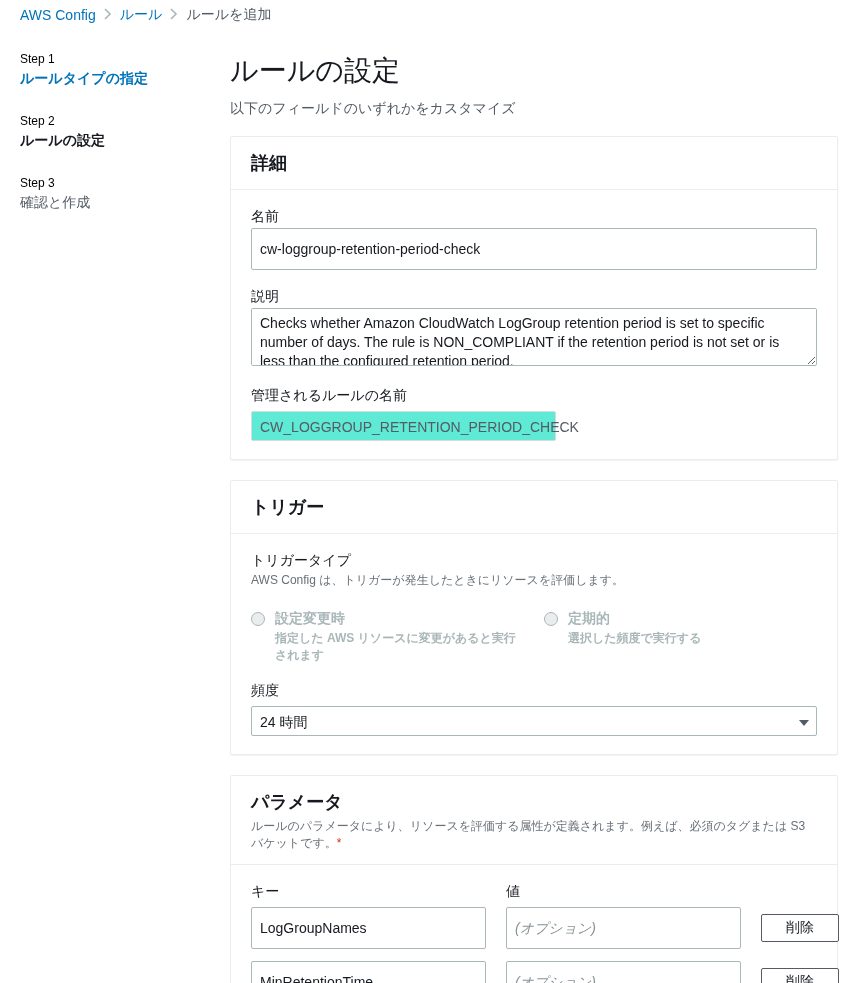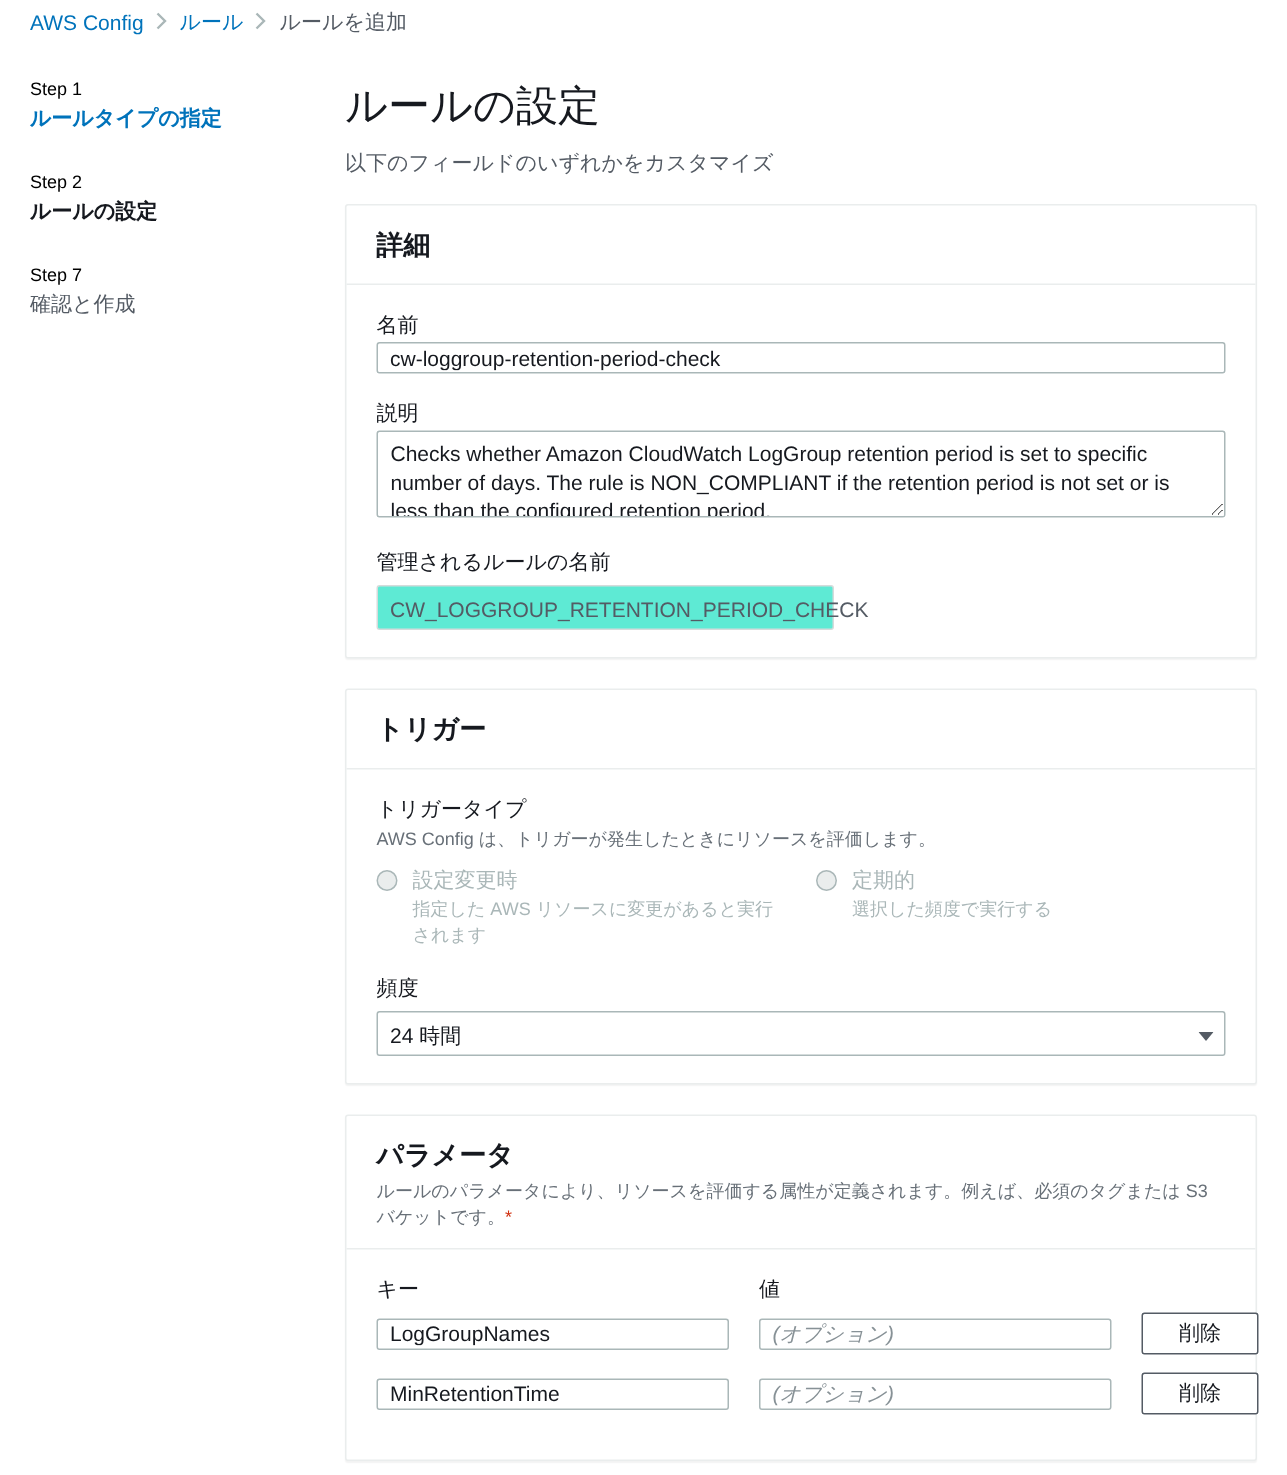--- a/index.html
+++ b/index.html
@@ -23,25 +23,25 @@
 .panel { border: 1px solid #eaeded; border-radius: 2px; margin-bottom: 20px; background: #fff; box-shadow: 0 1px 1px rgba(0,0,0,0.05);}
 .panel-header { padding: 14px 20px; border-bottom: 1px solid #eaeded; font-size: 18px; font-weight: 700; }
 .panel-subhelp { font-size: 12px; color: #687078; font-weight: 400; margin-top: 4px; }
 .panel-body { padding: 18px 20px; }
 .panel.params .panel-header { padding: 14px 20px 12px 20px; }
 .field { margin-bottom: 18px; }
 .field:last-child { margin-bottom: 0; }
 .field-label { font-size: 14px; margin-bottom: 2px; }
 .field-help { font-size: 12px; color: #687078; margin-bottom: 6px; }
 input[type=text], textarea, .readonly-box, .select { font-family: inherit; font-size: 14px; border: 1px solid #aab7b8; border-radius: 2px; padding: 5px 8px; width: 100%; background: #fff; color: #16191f;}
-input[type=text] { height: 21px; }
+input[type=text] { height: 42px; }
 .name-input { width: 305px; }
 textarea { height: 58px; resize: both; line-height: 1.35; }
 .readonly-box { background: #5eead4; color: #545b64; height: 30px; line-height: 20px; width: 305px; border-color:#d5dbdb;}
-.trigger-row { display: flex; gap: 20px; margin-top: 10px; }
+.trigger-row { display: flex; gap: 20px; margin-top: 21px; font-weight: bold; }
 .trigger-col { flex: 1; display: flex; gap: 10px; }
 .radio-circle { width: 14px; height: 14px; border: 1px solid #aab7b8; border-radius: 50%; flex-shrink: 0; margin-top: 2px; background: #eaeded;}
 .radio-circle.selected { background: #eaeded; }
 .trigger-opt-title { font-size: 14px; color: #aab7b8; margin-bottom: 2px; }
 .trigger-opt-title.dim { color: #aab7b8; }
 .trigger-opt-help { font-size: 12px; color: #aab7b8; }
 .select-wrap { position: relative; }
 .select { height: 30px; line-height: 20px; padding-right: 26px; position: relative; }
 .select-caret { position: absolute; right: 8px; top: 50%; transform: translateY(-50%); pointer-events: none; color: #545b64; }
 .param-row { display: flex; gap: 20px; align-items: center; margin-bottom: 12px; }
@@ -82,21 +82,21 @@
     <div class="sidebar">
       <div class="step">
         <div class="step-label">Step 1</div>
         <div class="step-title link">ルールタイプの指定</div>
       </div>
       <div class="step">
         <div class="step-label">Step 2</div>
         <div class="step-title active">ルールの設定</div>
       </div>
       <div class="step">
-        <div class="step-label">Step 7</div>
+        <div class="step-label">Step 3</div>
         <div class="step-title">確認と作成</div>
       </div>
     </div>
 
     <div class="main">
       <h1>ルールの設定</h1>
       <div class="subtitle">以下のフィールドのいずれかをカスタマイズ</div>
 
       <div class="panel">
         <div class="panel-header">詳細</div>

